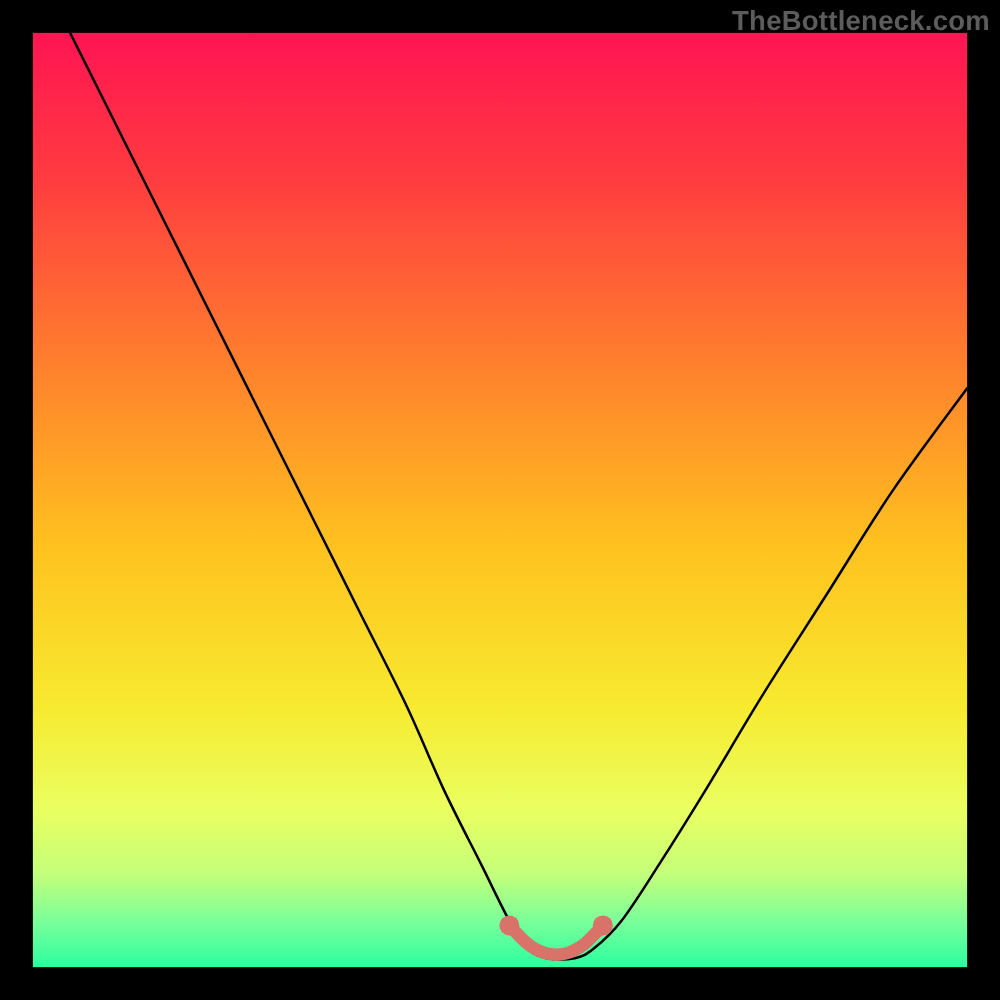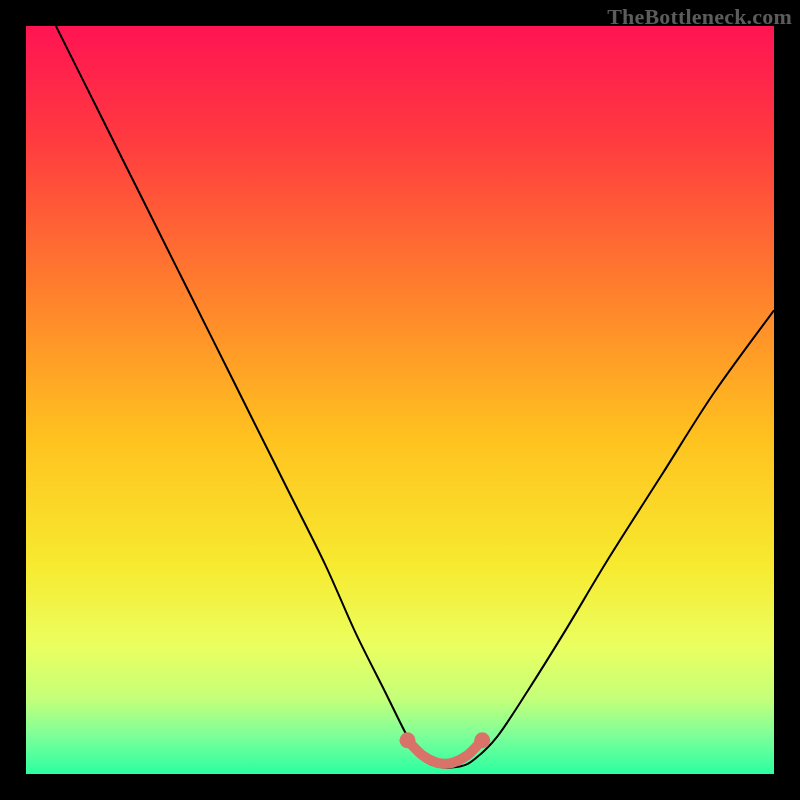--- a/index.html
+++ b/index.html
@@ -21,21 +21,21 @@
     left: 26px;
     top: 26px;
     width: 748px;
     height: 748px;
     overflow: hidden;
   }
   .watermark {
     position: absolute;
     top: 4px;
     right: 8px;
-    font-family: Liberation Serif, serif;
+    font-family: Liberation Sans, sans-serif;
     font-size: 22px;
     font-weight: 600;
     color: #5c5c5c;
     letter-spacing: 0.2px;
     user-select: none;
   }
   svg { display: block; }
 </style>
 </head>
 <body>

